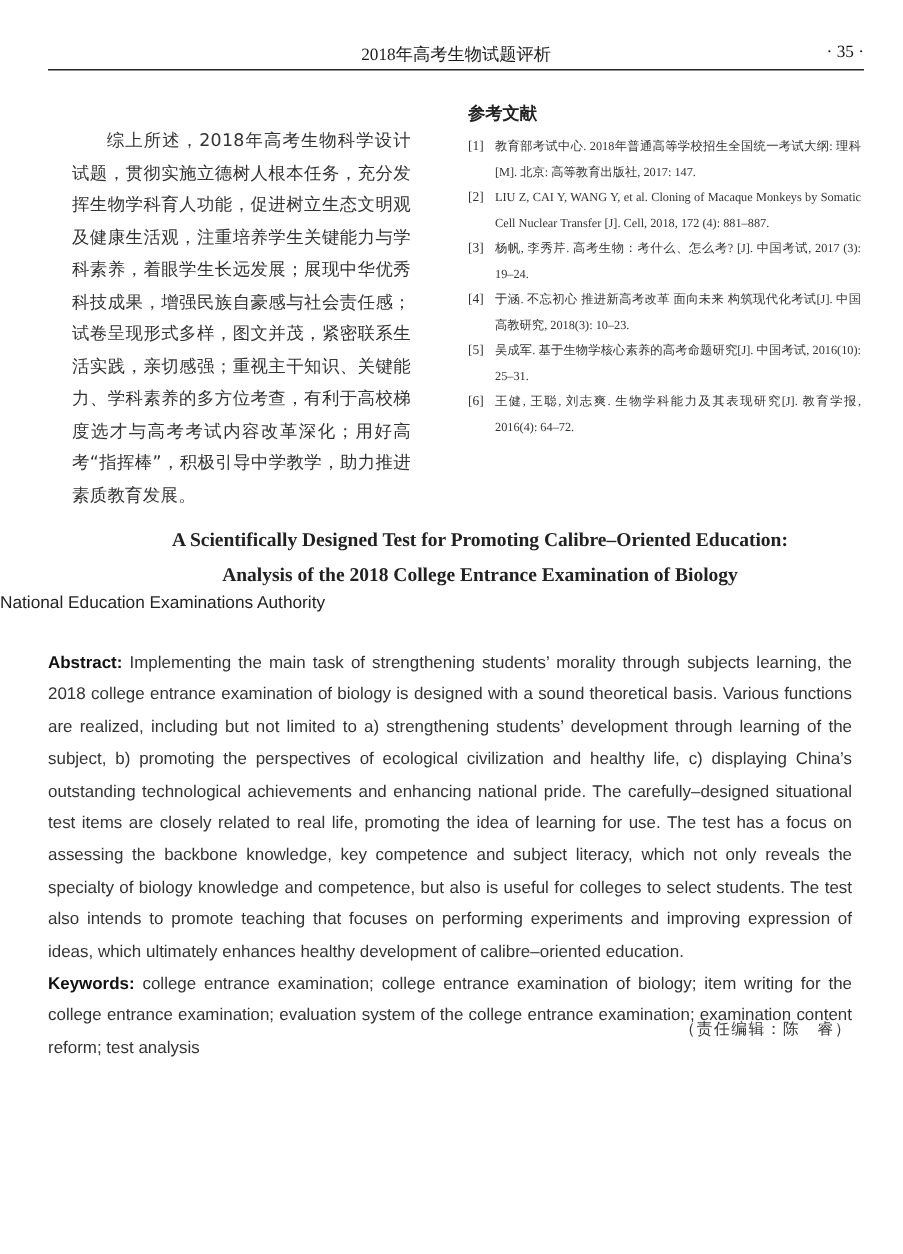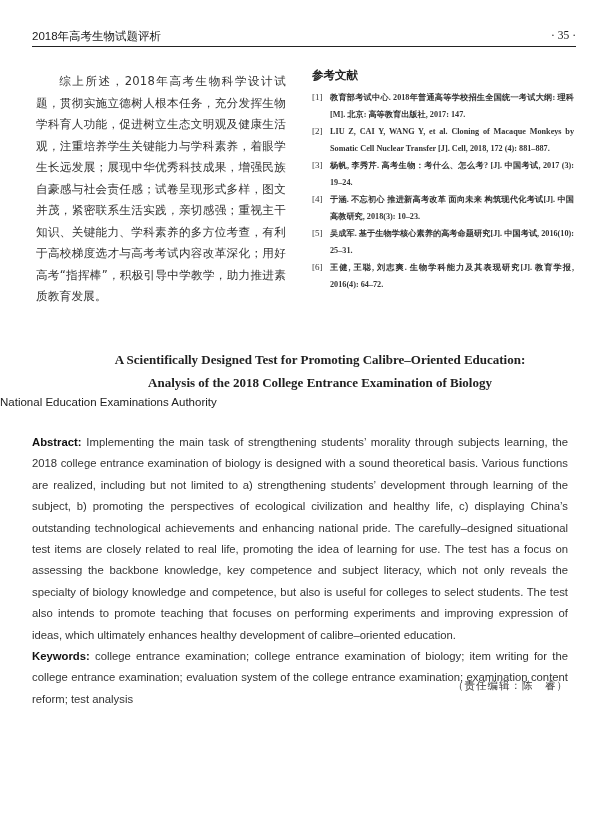--- a/index.html
+++ b/index.html
@@ -1,29 +1,29 @@
 <!DOCTYPE html>
 <html><head>
 <meta charset="utf-8">
 <style>
   html, body { margin: 0; padding: 0; background: #ffffff; }
   body { width: 602px; height: 836px; position: relative; overflow: hidden; color: #1a1a1a; font-family: "DejaVu Serif", "Liberation Serif", serif; }
   .header { position: absolute; left: 32px; top: 24px; width: 544px; height: 22px; border-bottom: 1px solid #222; }
-  .header .running-title { position: absolute; left: 0; right: 0; top: 5px; text-align: left; font-size: 11.5px; font-family: Liberation Sans, sans-serif; }
+  .header .running-title { position: absolute; left: 0; right: 0; top: 5px; text-align: center; font-size: 11.5px; font-family: Liberation Serif, serif; }
   .header .page-num { position: absolute; right: 0; top: 5px; font-size: 11.5px; font-family: "Liberation Serif", serif; }
 
   .left-col { position: absolute; left: 32px; top: 67px; width: 258px; font-size: 11.6px; line-height: 21.5px; text-align: justify; letter-spacing: 0.2px; font-family: "DejaVu Sans", sans-serif; color: #333; }
-  .left-col p { margin: 4px; text-indent: 2em; }
+  .left-col p { margin: 16px; text-indent: 2em; }
 
   .right-col { position: absolute; left: 312px; top: 68px; width: 262px; font-family: "DejaVu Sans", sans-serif; }
   .ref-title { font-size: 11.5px; font-weight: bold; margin: 0 0 6px 0; color: #222; }
   .ref-list { margin: 0; padding: 0; list-style: none; }
   .ref-item { position: relative; padding-left: 18px; font-size: 8.2px; line-height: 17px; color: #333; text-align: justify; }
   .ref-item .ref-num { position: absolute; left: 0; top: 0; font-family: "Liberation Serif", serif; font-size: 9px; }
-  .ref-item .ref-text { font-family: "Liberation Serif", "DejaVu Sans", serif; font-weight: bold; }
+  .ref-item .ref-text { font-family: "Liberation Serif", "DejaVu Sans", serif; }
 
   .en-title { position: absolute; left: 0; width: 602px; text-align: center; font-family: "Liberation Serif", serif; font-weight: bold; font-size: 13px; color: #222; margin-left: 19px; }
   .en-title.l1 { top: 352px; }
   .en-title.l2 { top: 375px; }
   .en-author { position: absolute; left: 0; width: 602px; top: 396px; font-family: "Liberation Sans", sans-serif; font-size: 11.5px; color: #222; }
 
   .abstract { position: absolute; left: 32px; top: 432px; width: 536px; font-family: Liberation Sans, sans-serif; font-size: 11.3px; line-height: 21.4px; text-align: justify; color: #333; }
   .abstract p { margin: 0; }
   .label { font-weight: bold; color: #111; }
   .editor { position: absolute; right: 34px; top: 679px; font-family: "DejaVu Sans", sans-serif; font-size: 10.5px; color: #333; letter-spacing: 1px; }

